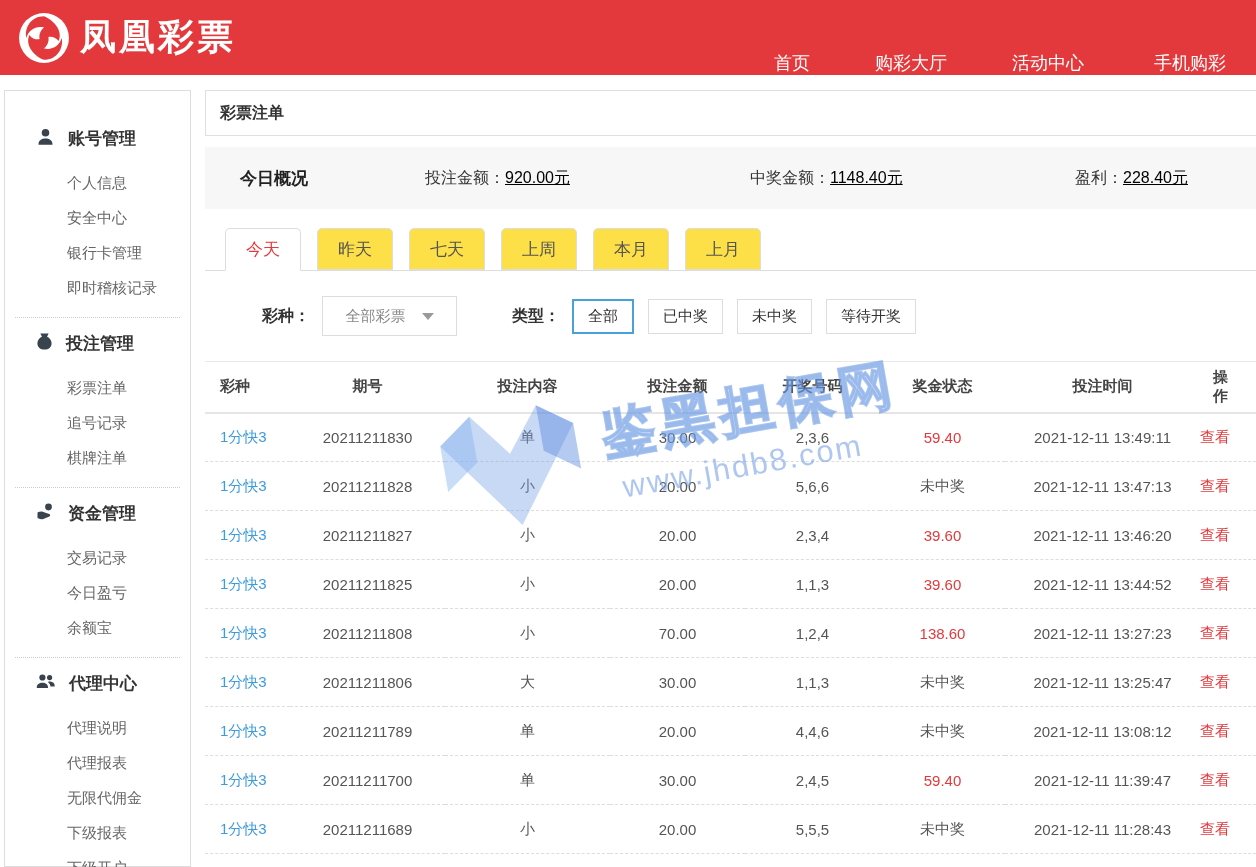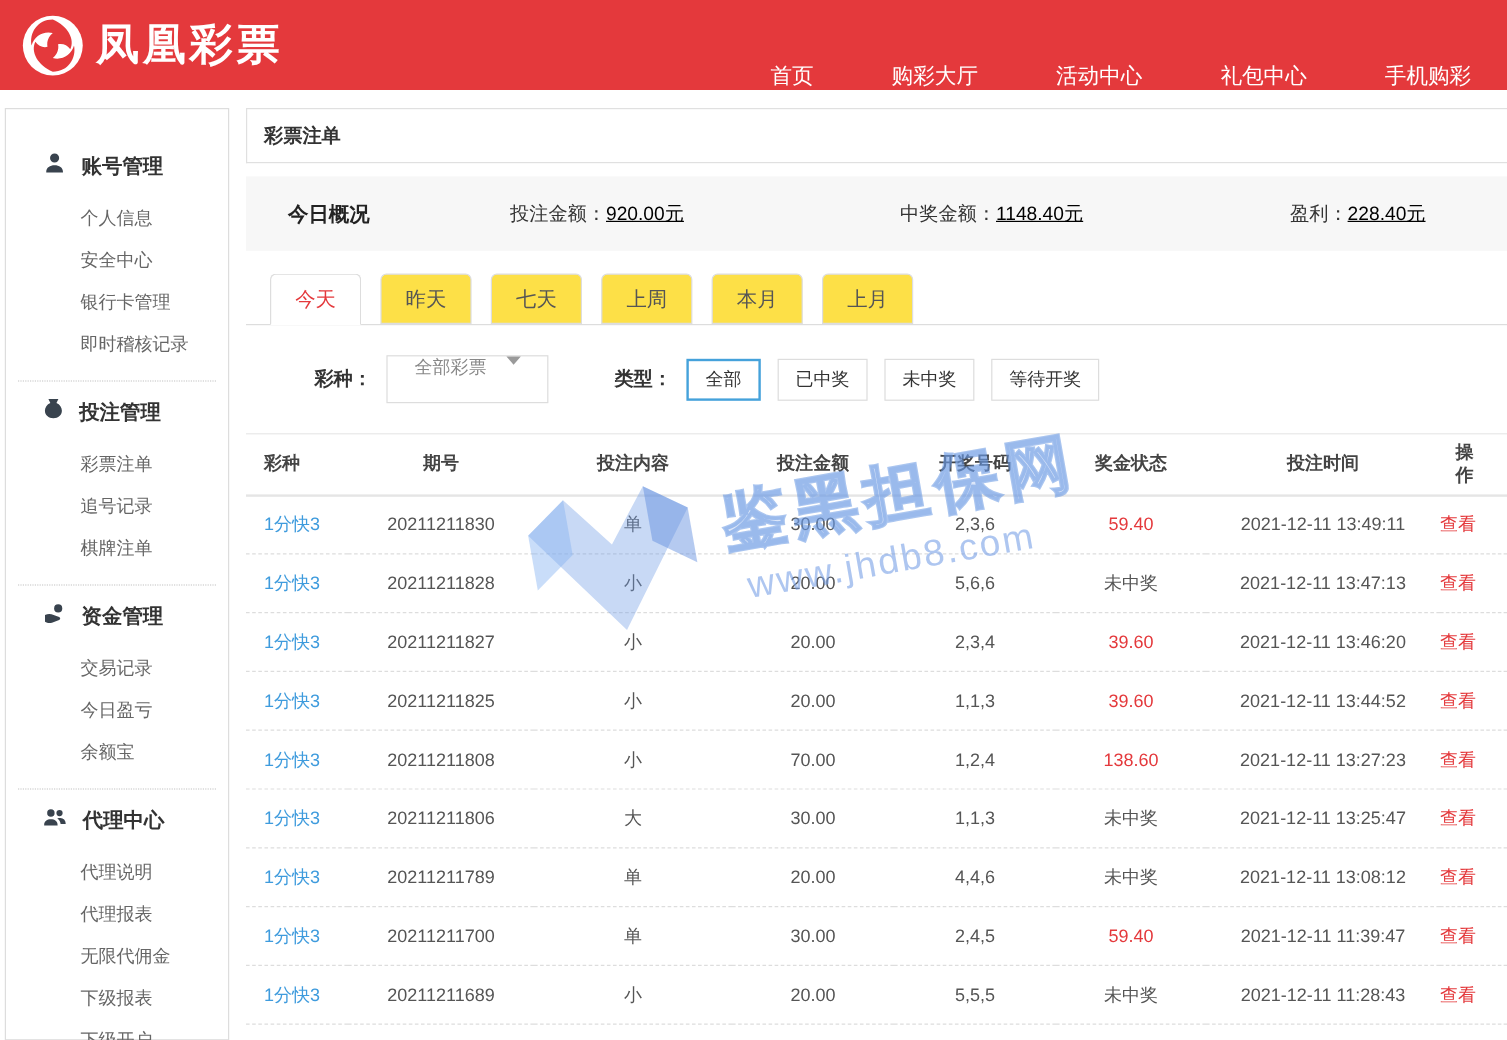--- a/index.html
+++ b/index.html
@@ -31,21 +31,21 @@
   .summary-title{font-size:17px;font-weight:bold;color:#222;width:185px;flex-shrink:0;}
   .summary-item{width:325px;font-size:16px;color:#333;flex-shrink:0;}
   .summary-item .val{color:#000000;text-decoration:underline;}
   .tabs{margin-top:19px;display:flex;align-items:flex-end;padding-left:20px;position:relative;z-index:2;}
   .tab{width:76px;height:42px;box-sizing:border-box;margin-right:16px;background:#fde047;border:1px solid #ddd;
        border-radius:5px 5px 0 0;display:flex;align-items:center;justify-content:center;font-size:17px;color:#555;cursor:pointer;}
   .tab.active{background:#fff;color:#e4393c;height:43px;margin-bottom:-1px;border-bottom:1px solid #fff;}
   .filter-panel{border-top:1px solid #ddd;padding:25px 0 25px 57px;display:flex;align-items:center;}
   .filter-label{font-size:16px;font-weight:bold;color:#333;margin-right:12px;}
   .select-box{width:135px;height:40px;box-sizing:border-box;border:1px solid #ddd;background:#fff;display:flex;
-              justify-content:center;gap:16px;font-size:15px;color:#888;margin-right:55px;cursor:pointer;}
+              align-items:center;justify-content:center;gap:16px;font-size:15px;color:#888;margin-right:55px;cursor:pointer;}
   .caret{width:0;height:0;border-left:6px solid transparent;border-right:6px solid transparent;border-top:7px solid #9a9a9a;}
   .type-btn{min-width:62px;padding:0 14px;height:35px;box-sizing:border-box;border:1px solid #ddd;background:#fff;
             display:flex;align-items:center;justify-content:center;font-size:15px;color:#333;margin-right:14px;cursor:pointer;}
   .type-btn.active{border:2px solid #45a2db;}
   
   .table-wrap{position:relative;}
   table{width:100%;border-collapse:collapse;table-layout:fixed;}
   thead tr{height:51px;border-top:1px solid #e8e8e8;border-bottom:2px solid #e5e5e5;}
   th{font-size:15px;font-weight:bold;color:#444;text-align:center;padding:0;}
   tbody tr{height:49px;border-bottom:1px dashed #ddd;}
@@ -78,21 +78,20 @@
     <span class="brand-name">凤凰彩票</span>
   </div>
   <div class="nav">
       <span class="nav-divider"></span>
       <a class="nav-item">首页</a>
       <span class="nav-divider"></span>
       <a class="nav-item">购彩大厅</a>
       <span class="nav-divider"></span>
       <a class="nav-item">活动中心</a>
       <span class="nav-divider"></span>
-      <a class="nav-item">礼包中心</a>
       <span class="nav-divider"></span>
       <a class="nav-item">手机购彩</a>
     </div>
 </div>
 
 <div class="layout">
   <div class="sidebar">
       <div class="side-section-title">
         <span><svg width="19" height="19" viewBox="0 0 18 18" fill="#39434e">
             <path d="M9 9a3.6 3.6 0 1 0 0-7.2A3.6 3.6 0 0 0 9 9zm-6.6 7.2c0-3.4 3-5.2 6.6-5.2s6.6 1.8 6.6 5.2v.6H2.4v-.6z"></path>

